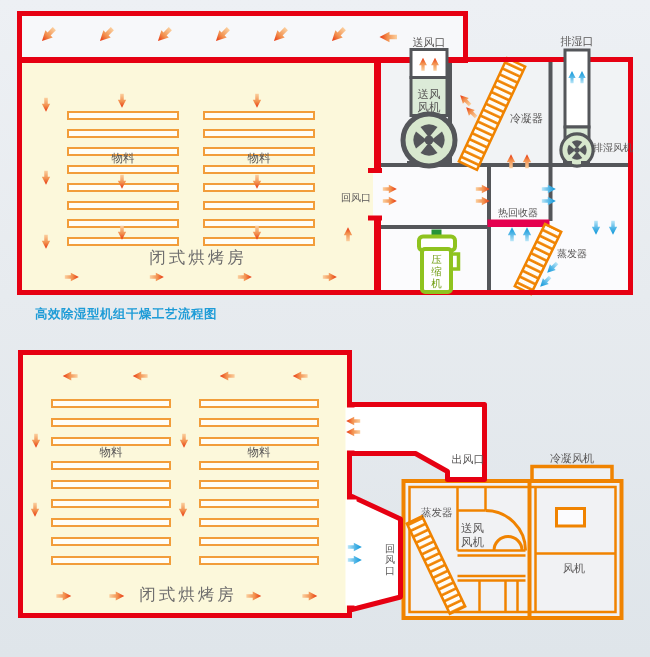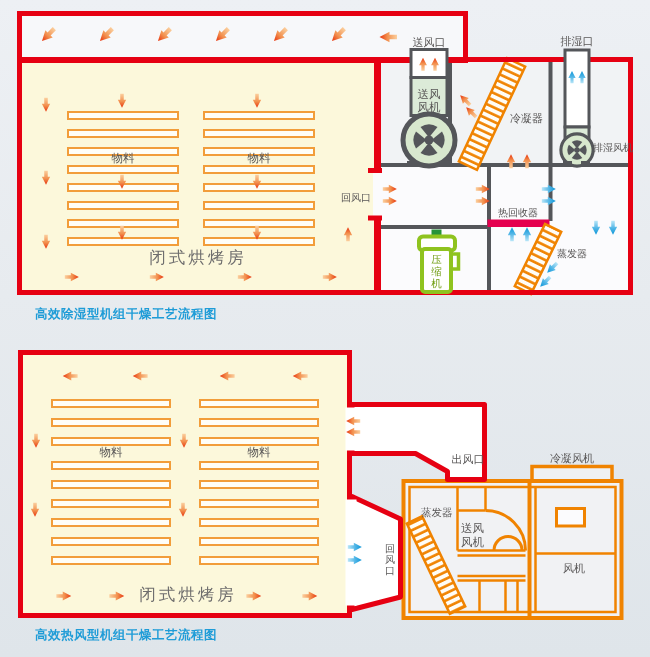--- a/index.html
+++ b/index.html
@@ -249,14 +249,13 @@
     <text class="t" x="390" y="563" font-size="10" text-anchor="middle">风</text>
     <text class="t" x="390" y="574" font-size="10" text-anchor="middle">口</text>
     <text class="t" x="421" y="516" font-size="10.5">蒸发器</text>
     <text class="t" x="461" y="532" font-size="11.5">送风</text>
     <text class="t" x="461" y="546" font-size="11.5">风机</text>
     <text class="t" x="574" y="572" font-size="11" text-anchor="middle">风机</text>
   </g>
 </svg>
 
 <div class="caption cap1">高效除湿型机组干燥工艺流程图</div>
-<div class="caption cap2">高效热风型机组干燥工艺流程图</div>
 </div>
 
 </body></html>

